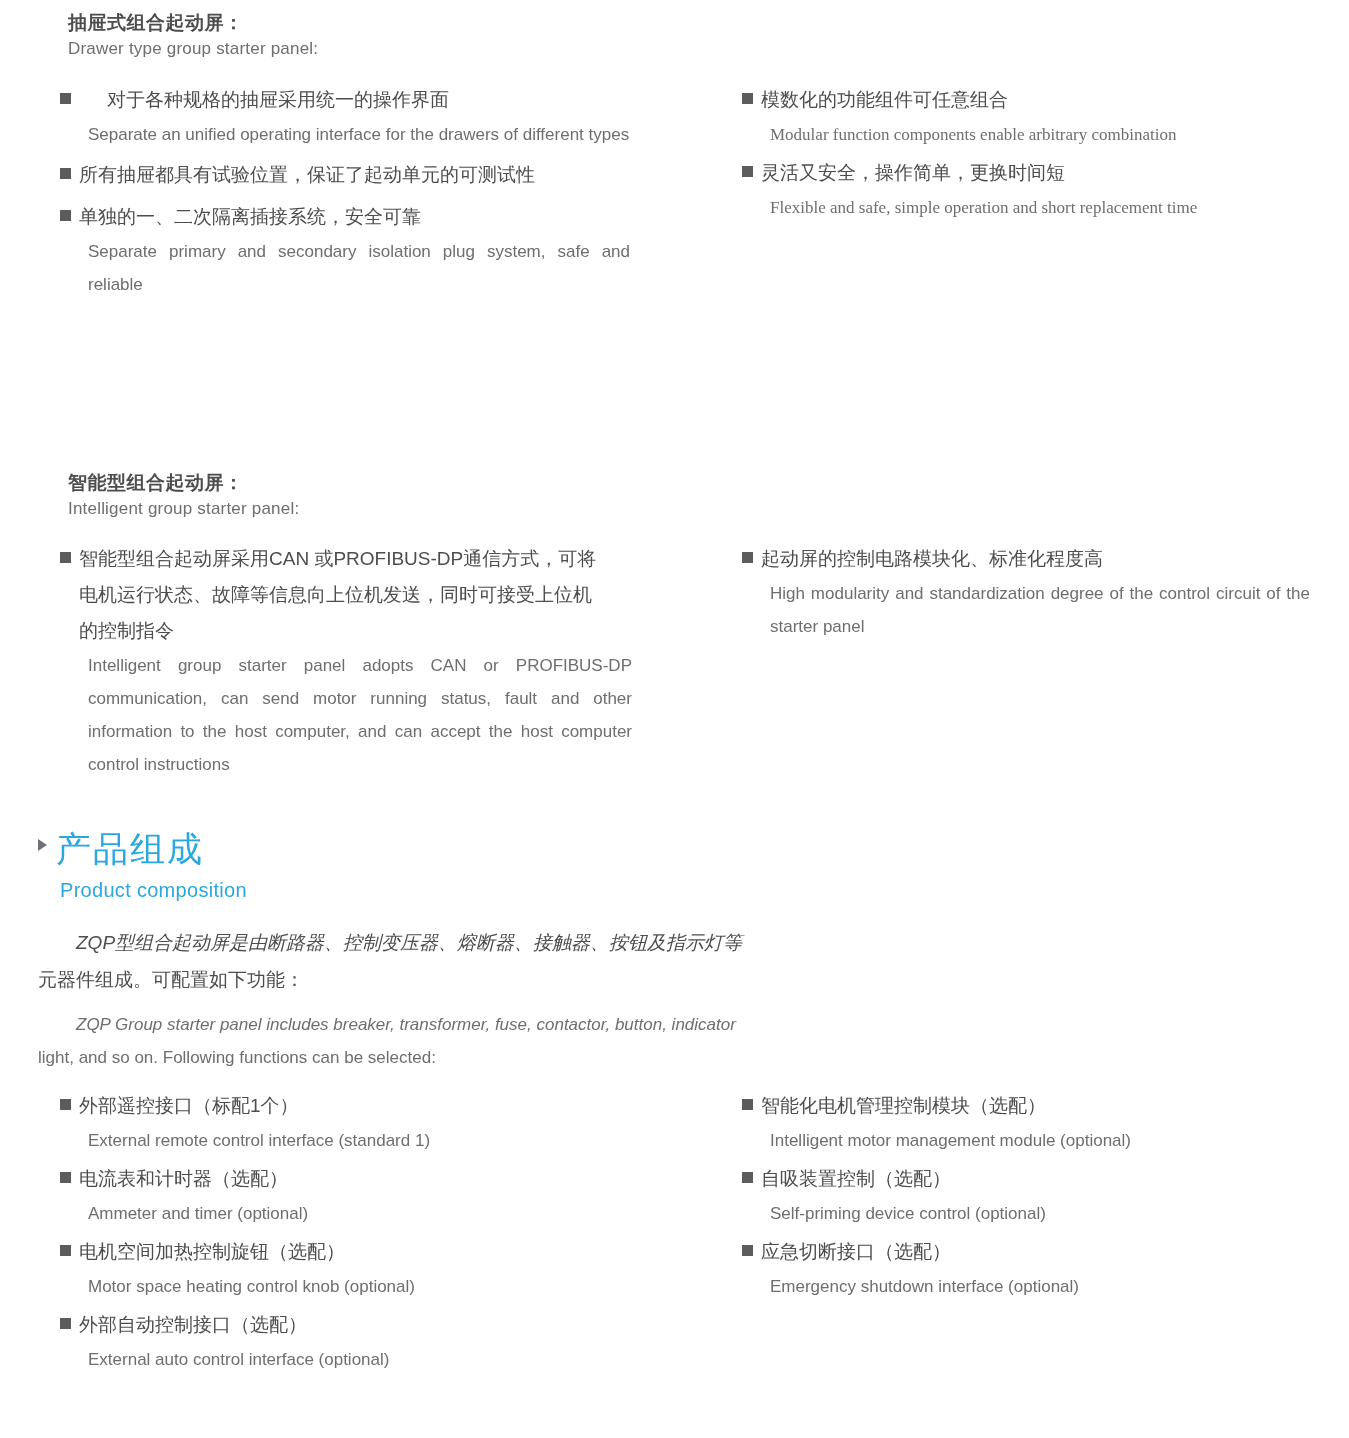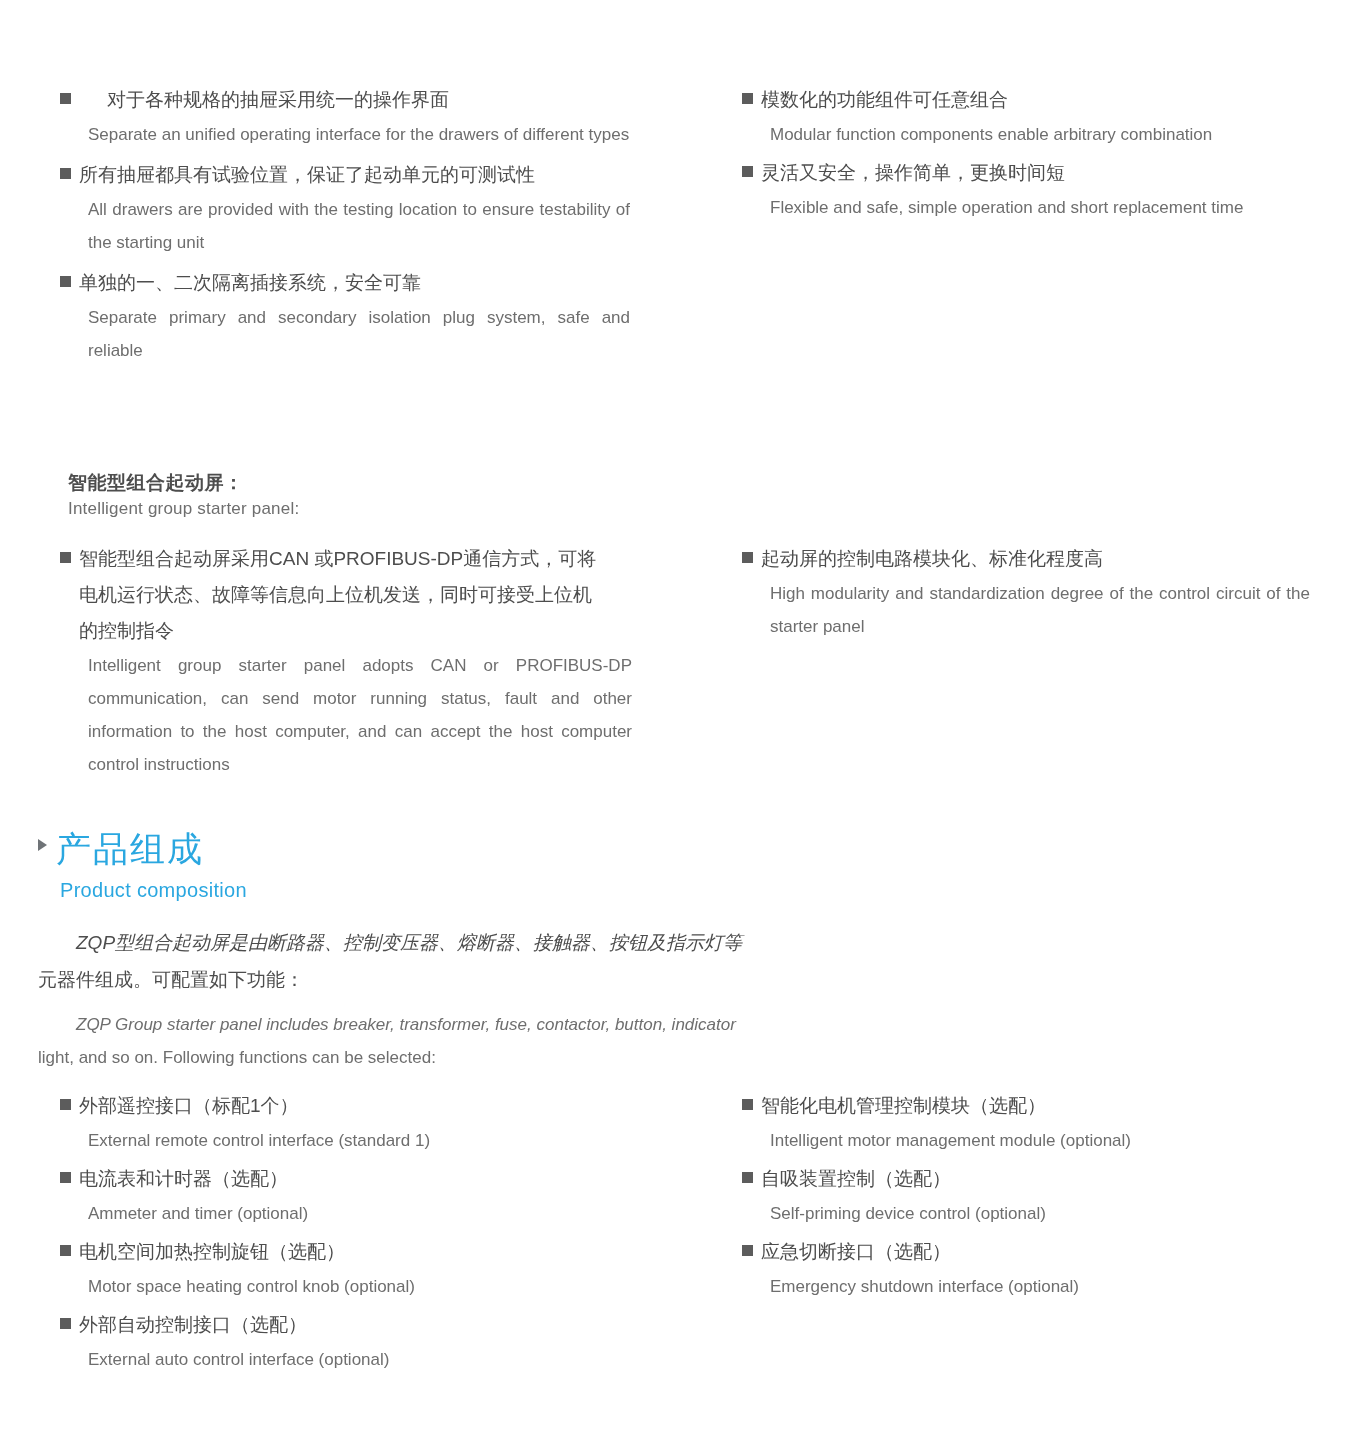--- a/index.html
+++ b/index.html
@@ -130,39 +130,42 @@
     color: #6e6e6e;
     line-height: 33px;
   }
   .indent { text-indent: 38px; font-style: italic; }
 </style>
 </head>
 <body>
 
 <div class="page">
 
+  <div class="col-left" style="left:68px; top:10px;">
+    <div class="sec-title-cn">抽屉式组合起动屏：</div>
+    <div class="sec-title-en">Drawer type group starter panel:</div>
+  </div>
 
   <div class="col-left" style="left:60px; top:82px; width:570px;">
     <ul class="bullet-list">
       <li class="bullet-item">
         <div class="bullet-cn"><span class="sq"></span><span class="hang-cn flat" style="display:inline">对于各种规格的抽屉采用统一的操作界面</span></div>
         <div class="bullet-en">Separate an unified operating interface for the drawers of different types</div>
       </li>
       <li class="bullet-item" style="margin-top:6px;">
         <div class="bullet-cn" style="margin-left:0;"><span class="sq"></span><span>所有抽屉都具有试验位置，保证了起动单元的可测试性</span></div>
-        <div class="bullet-en">All drawers are provided with the testing location to ensure testability of the starting unit</div>
       </li>
       <li class="bullet-item" style="margin-top:6px;">
         <div class="bullet-cn"><span class="sq"></span><span>单独的一、二次隔离插接系统，安全可靠</span></div>
         <div class="bullet-en">Separate primary and secondary isolation plug system, safe and reliable</div>
       </li>
     </ul>
   </div>
 
-  <div class="col-right" style="left:742px; top:82px; width:565px;">
+  <div class="col-right" style="left:742px; top:82px; width:565px;font-family:Liberation Serif, serif;">
     <ul class="bullet-list">
       <li class="bullet-item">
         <div class="bullet-cn"><span class="sq"></span><span>模数化的功能组件可任意组合</span></div>
         <div class="bullet-en nojust">Modular function components enable arbitrary combination</div>
       </li>
       <li class="bullet-item" style="margin-top:4px;">
         <div class="bullet-cn"><span class="sq"></span><span>灵活又安全，操作简单，更换时间短</span></div>
         <div class="bullet-en">Flexible and safe, simple operation and short replacement time</div>
       </li>
     </ul>

